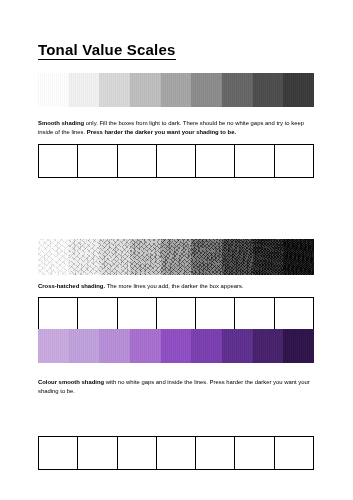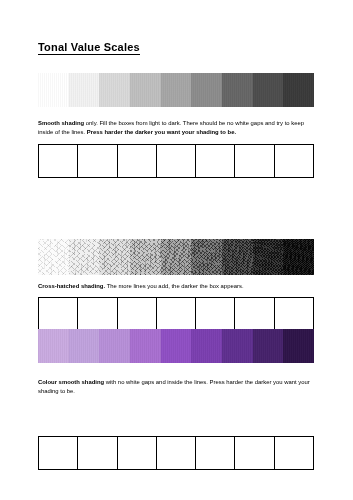--- a/index.html
+++ b/index.html
@@ -16,21 +16,21 @@
     position: relative;
     width: 353px;
     height: 500px;
     background: #ffffff;
     padding: 0;
   }
   .title {
     position: absolute;
     left: 38px;
     top: 41px;
-    font-size: 11px;
+    font-size: 15px;
     font-weight: bold;
     letter-spacing: 0.2px;
     padding-bottom: 1px;
     border-bottom: 1px solid #000;
   }
 
   
   .strip {
     position: absolute;
     display: flex;

